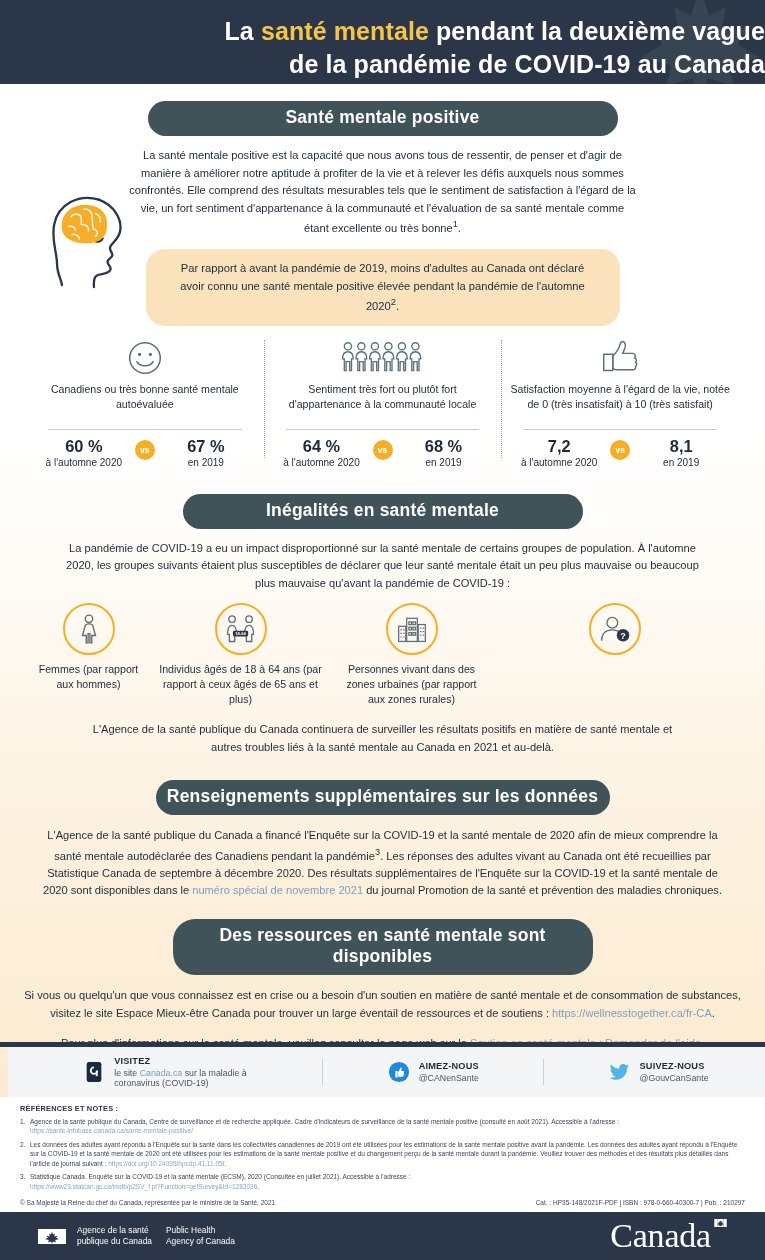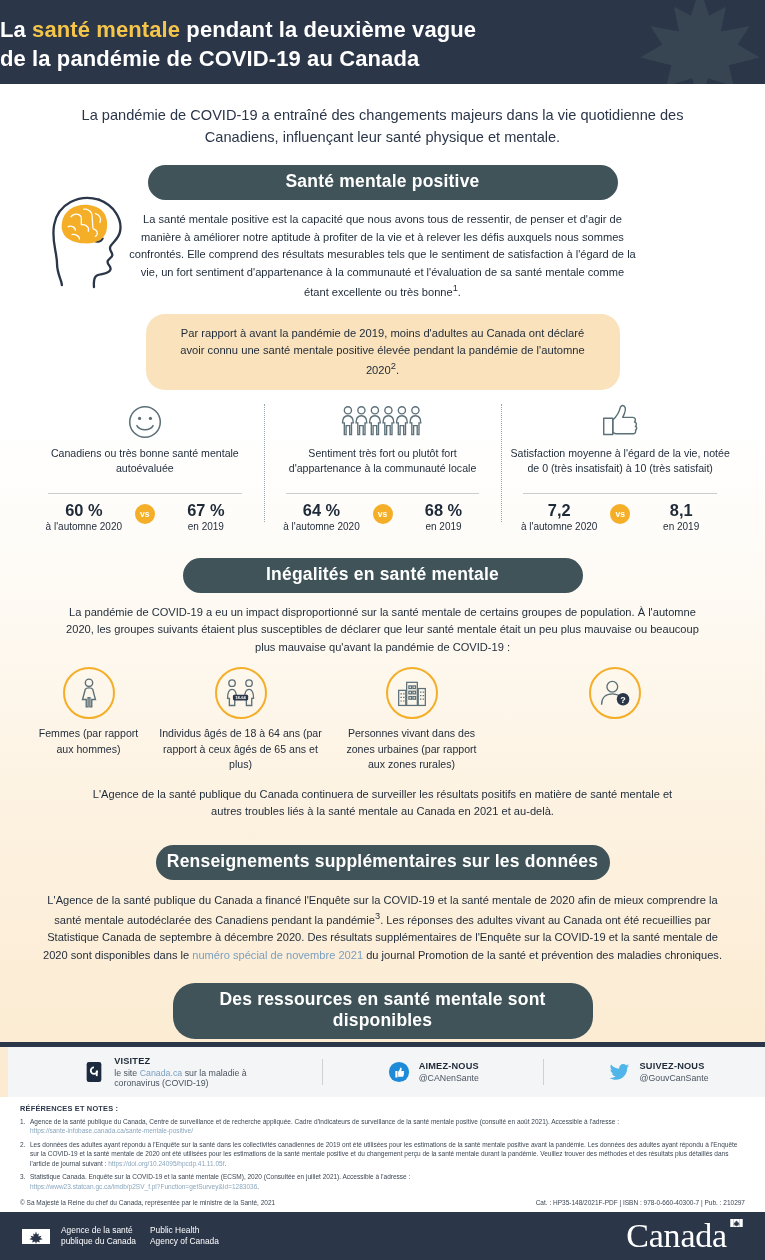--- a/index.html
+++ b/index.html
@@ -29,23 +29,23 @@
     position: absolute;
     right: -10px;
     top: -18px;
     width: 150px;
     height: 130px;
     opacity: .55;
   }
   .header-title {
     position: relative;
     z-index: 2;
-    text-align: left;
+    text-align: right;
     color: #ffffff;
-    font-size: 22px;
+    font-size: 25px;
     font-weight: bold;
     line-height: 1.32;
     letter-spacing: .1px;
     padding-top: 15px;
   }
   .hl-yellow { color: #f5c54a; }
 
   
   .intro {
     text-align: center;
@@ -220,21 +220,21 @@
 
   
   .footer {
     position: absolute;
     left: 0; right: 0;
     bottom: 0;
     height: 48px;
     background: #2b3649;
     display: flex;
     align-items: center;
-    padding: 0 22px;
+    padding: 0 38px;
   }
   .flag-box { width: 28px; height: 15px; position: relative; flex: 0 0 auto; }
   .fg-band { position: absolute; top: 0; bottom: 0; width: 7px; background: #ffffff; }
   .fg-l { left: 0; } .fg-r { right: 0; }
   .fg-mid { position: absolute; left: 7px; right: 7px; top: 0; bottom: 0; background: #ffffff; }
   .wordmark { display: flex; gap: 14px; margin-left: 11px; }
   .wm-col { font-size: 8.4px; color: #ffffff; line-height: 1.35; }
   .canada-wm {
     margin-left: auto;
     color: #ffffff;
@@ -254,21 +254,20 @@
   <div class="header">
     <svg class="leaf" viewBox="0 0 100 100">
       <path d="M50 4 L57 26 L70 19 L66 38 L88 34 L79 48 L96 58 L72 64 L76 80 L56 74 L50 96 L44 74 L24 80 L28 64 L4 58 L21 48 L12 34 L34 38 L30 19 L43 26 Z" fill="#3f5359"></path>
     </svg>
     <div class="header-title">
       <div><span>La </span><span class="hl-yellow">santé mentale</span><span> pendant la deuxième vague</span></div>
       <div>de la pandémie de COVID-19 au Canada</div>
     </div>
   </div>
 
-  <div class="intro">La pandémie de COVID-19 a entraîné des changements majeurs dans la vie quotidienne des Canadiens, influençant leur santé physique et mentale.</div>
 
   <svg class="brain" viewBox="0 0 110 105">
     <path d="M62 12 C42 6 20 16 16 38 C13 55 19 66 19 78 C19 88 24 96 24 100" fill="none" stroke="#2b3649" stroke-width="2.4" stroke-linecap="round"></path>
     <path d="M62 12 C78 18 86 32 84 44 C83 52 76 56 74 60 C72 64 76 66 76 69 C76 72 71 73 71 76 C71 80 75 80 74 84 C73 89 64 88 60 90 C56 92 57 99 57 102" fill="none" stroke="#2b3649" stroke-width="2.4" stroke-linecap="round"></path>
     <path d="M55 52 C58 57 64 56 66 52" fill="none" stroke="#2b3649" stroke-width="2.2" stroke-linecap="round"></path>
     <path d="M24 36 C26 20 44 14 58 19 C70 23 72 34 70 44 C68 53 58 58 46 57 C33 56 22 50 24 36 Z" fill="#f5ae28"></path>
     <g fill="none" stroke="#ffffff" stroke-width="1.3">
       <path d="M33 30 C36 26 42 26 44 30"></path>
       <path d="M46 22 C50 21 55 24 55 28"></path>
       <path d="M58 26 C63 27 65 32 63 36"></path>

